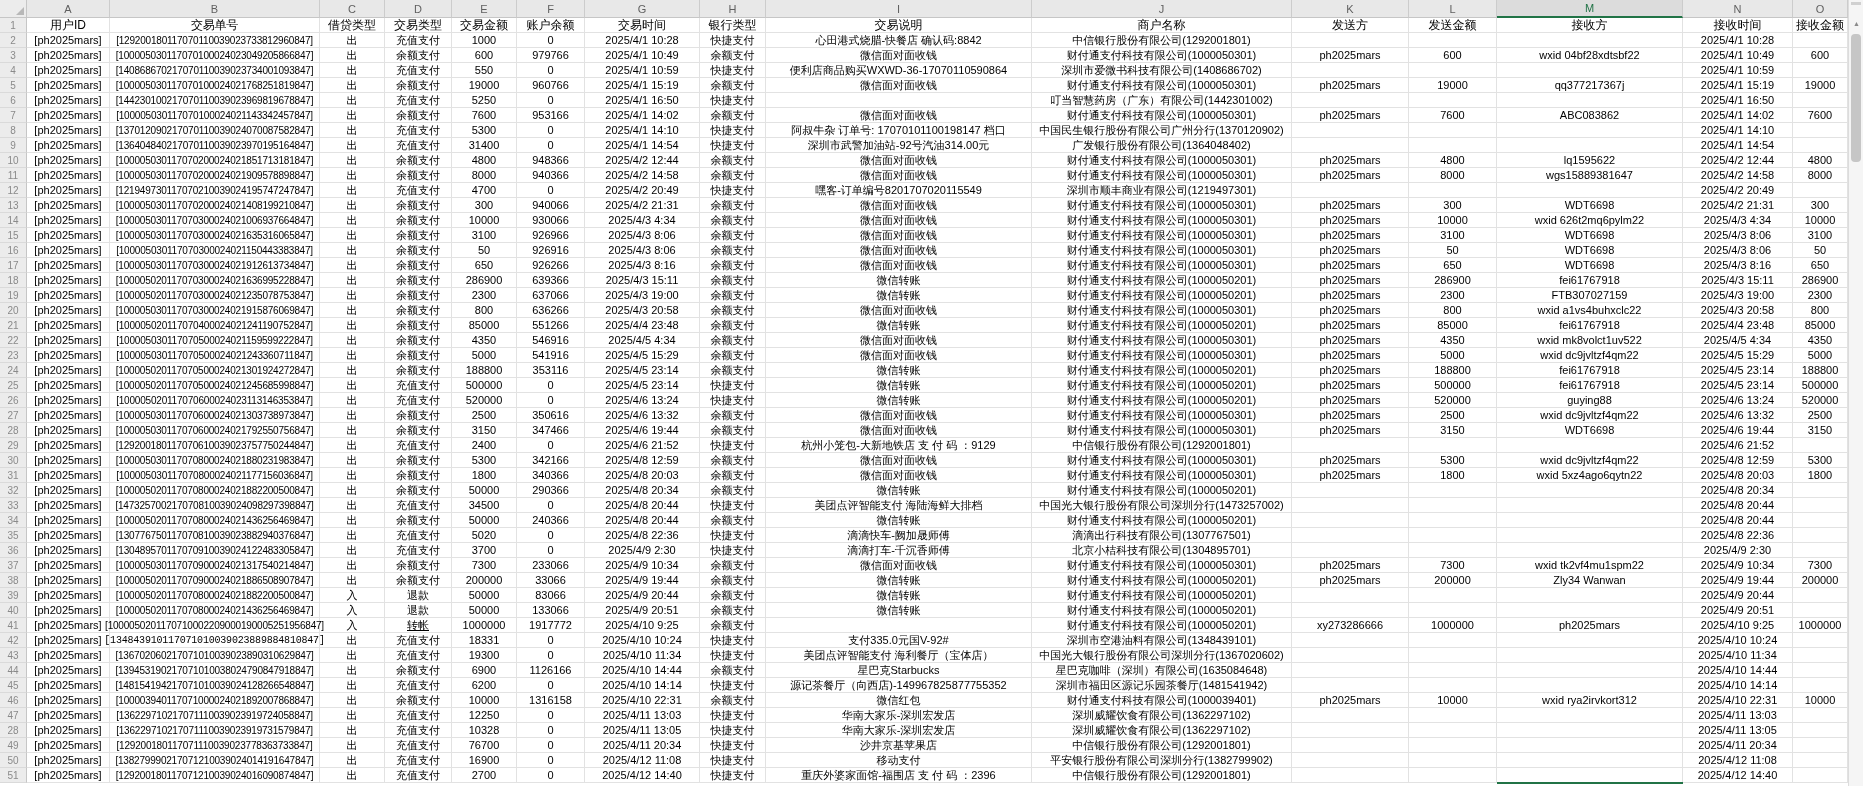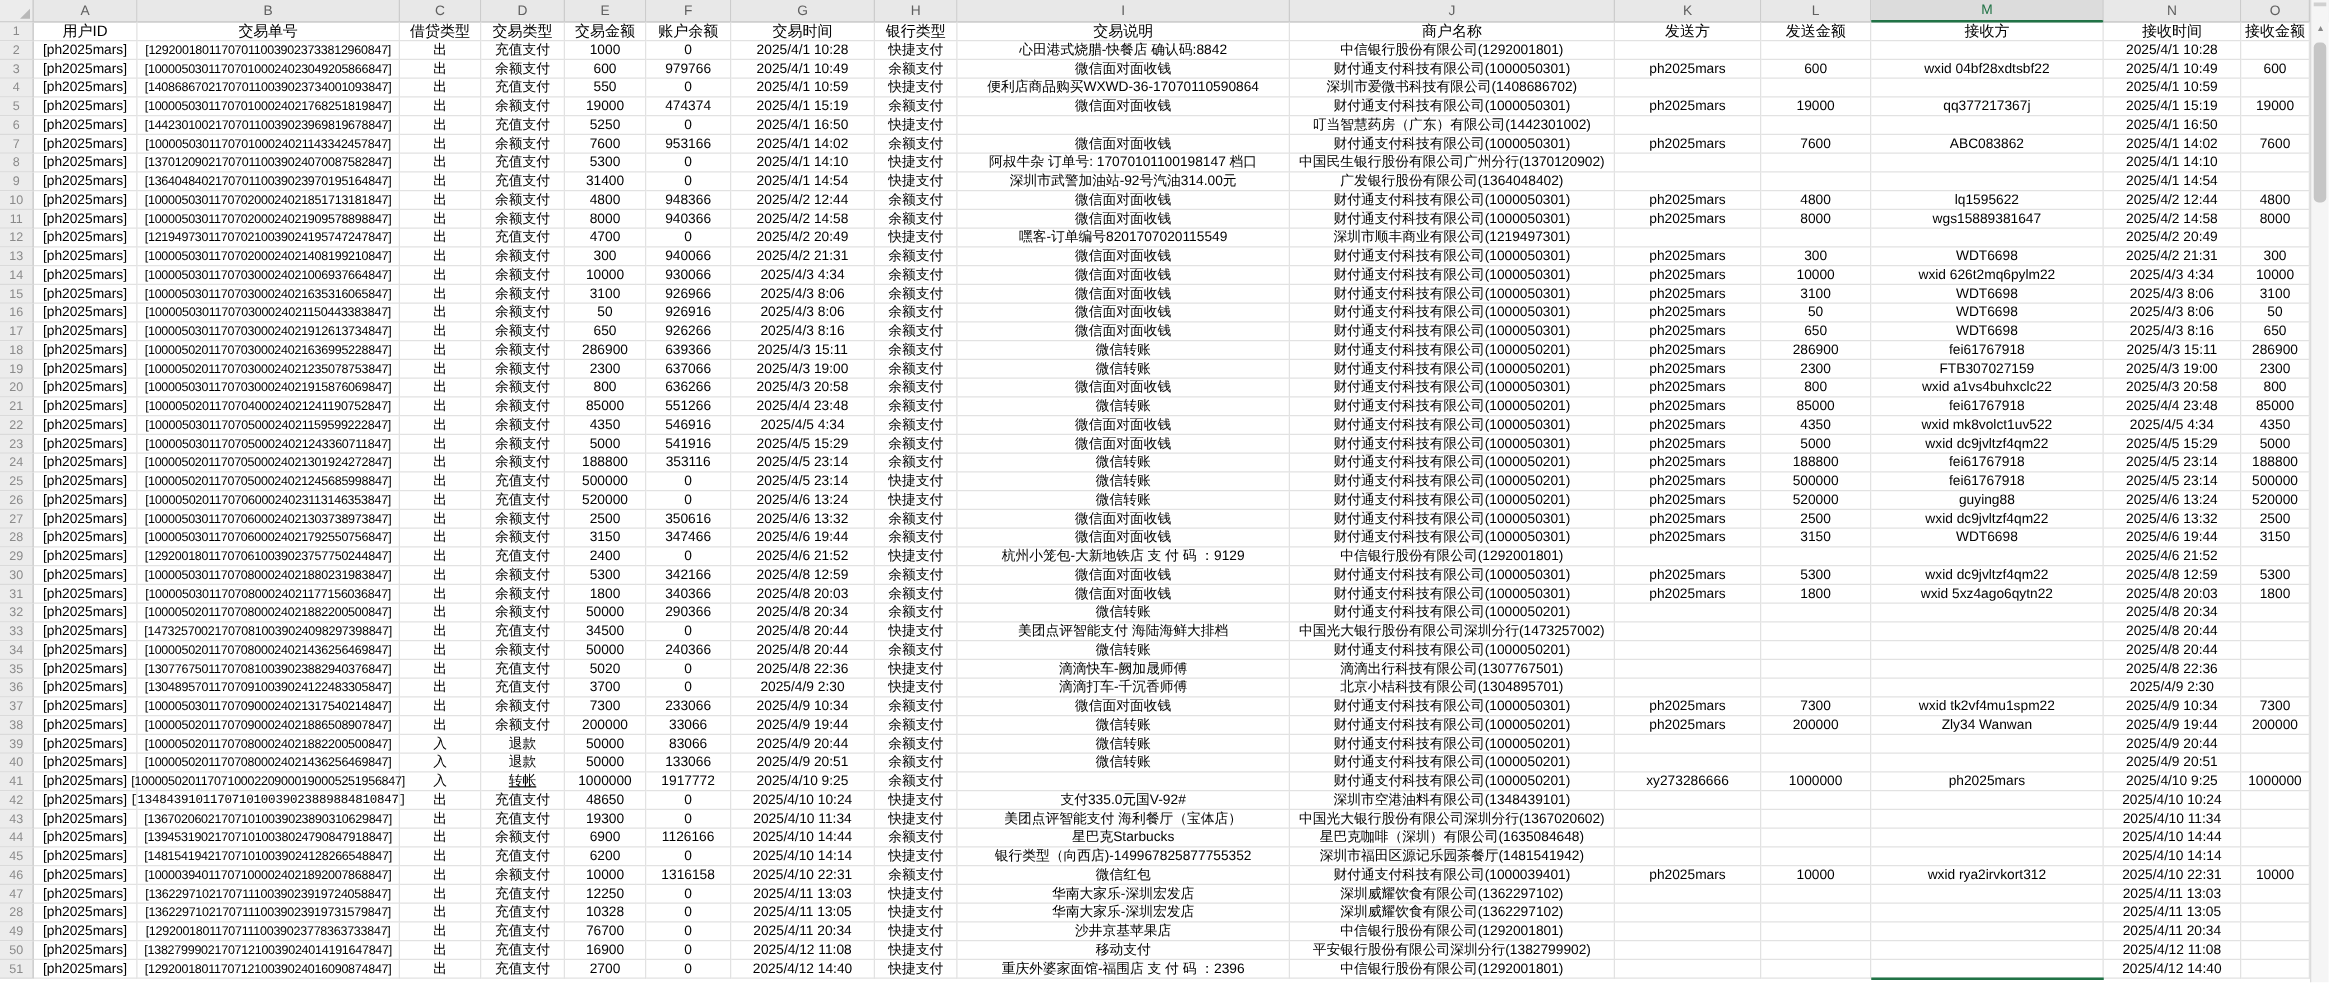--- a/index.html
+++ b/index.html
@@ -127,21 +127,21 @@
         <div class="cell" style="width: 110px;">2025/4/1 10:59</div>
         <div class="cell" style="width: 55px;"></div>
       </div>
       <div class="row">
         <div class="gut">5</div>
         <div class="cell" style="width: 83px;">[ph2025mars]</div>
         <div class="cell b-col" style="width: 210px;">[100005030117070100024021768251819847]</div>
         <div class="cell" style="width: 65px;">出</div>
         <div class="cell" style="width: 67px;">余额支付</div>
         <div class="cell" style="width: 65px;">19000</div>
-        <div class="cell" style="width: 68px;">474374</div>
+        <div class="cell" style="width: 68px;">960766</div>
         <div class="cell" style="width: 115px;">2025/4/1 15:19</div>
         <div class="cell" style="width: 66px;">余额支付</div>
         <div class="cell" style="width: 266px;">微信面对面收钱</div>
         <div class="cell" style="width: 260px;">财付通支付科技有限公司(1000050301)</div>
         <div class="cell" style="width: 117px;">ph2025mars</div>
         <div class="cell" style="width: 88px;">19000</div>
         <div class="cell" style="width: 186px;">qq377217367j</div>
         <div class="cell" style="width: 110px;">2025/4/1 15:19</div>
         <div class="cell" style="width: 55px;">19000</div>
       </div>
@@ -792,21 +792,21 @@
         <div class="cell" style="width: 186px;">ph2025mars</div>
         <div class="cell" style="width: 110px;">2025/4/10 9:25</div>
         <div class="cell" style="width: 55px;">1000000</div>
       </div>
       <div class="row">
         <div class="gut">42</div>
         <div class="cell" style="width: 83px;">[ph2025mars]</div>
         <div class="cell b-col" style="width: 210px; font-family: Liberation Mono, monospace;">[134843910117071010039023889884810847]</div>
         <div class="cell" style="width: 65px;">出</div>
         <div class="cell" style="width: 67px;">充值支付</div>
-        <div class="cell" style="width: 65px;">48650</div>
+        <div class="cell" style="width: 65px;">18331</div>
         <div class="cell" style="width: 68px;">0</div>
         <div class="cell" style="width: 115px;">2025/4/10 10:24</div>
         <div class="cell" style="width: 66px;">快捷支付</div>
         <div class="cell" style="width: 266px;">支付335.0元国V-92#</div>
         <div class="cell" style="width: 260px;">深圳市空港油料有限公司(1348439101)</div>
         <div class="cell" style="width: 117px;"></div>
         <div class="cell" style="width: 88px;"></div>
         <div class="cell" style="width: 186px;"></div>
         <div class="cell" style="width: 110px;">2025/4/10 10:24</div>
         <div class="cell" style="width: 55px;"></div>
@@ -850,21 +850,21 @@
       <div class="row">
         <div class="gut">45</div>
         <div class="cell" style="width: 83px;">[ph2025mars]</div>
         <div class="cell b-col" style="width: 210px;">[148154194217071010039024128266548847]</div>
         <div class="cell" style="width: 65px;">出</div>
         <div class="cell" style="width: 67px;">充值支付</div>
         <div class="cell" style="width: 65px;">6200</div>
         <div class="cell" style="width: 68px;">0</div>
         <div class="cell" style="width: 115px;">2025/4/10 14:14</div>
         <div class="cell" style="width: 66px;">快捷支付</div>
-        <div class="cell" style="width: 266px;">银行类型（向西店)-149967825877755352</div>
+        <div class="cell" style="width: 266px;">源记茶餐厅（向西店)-149967825877755352</div>
         <div class="cell" style="width: 260px;">深圳市福田区源记乐园茶餐厅(1481541942)</div>
         <div class="cell" style="width: 117px;"></div>
         <div class="cell" style="width: 88px;"></div>
         <div class="cell" style="width: 186px;"></div>
         <div class="cell" style="width: 110px;">2025/4/10 14:14</div>
         <div class="cell" style="width: 55px;"></div>
       </div>
       <div class="row">
         <div class="gut">46</div>
         <div class="cell" style="width: 83px;">[ph2025mars]</div>

